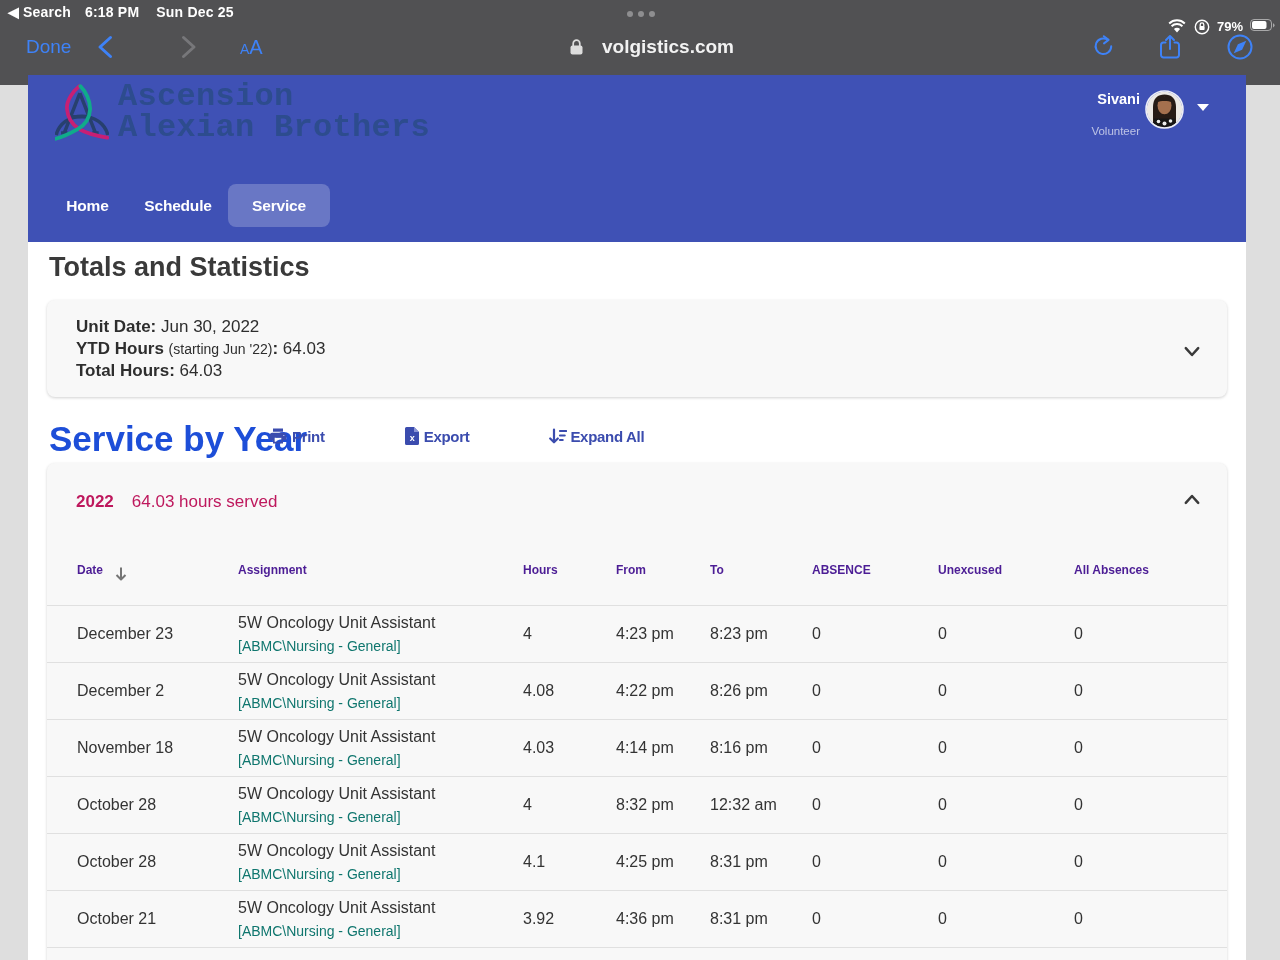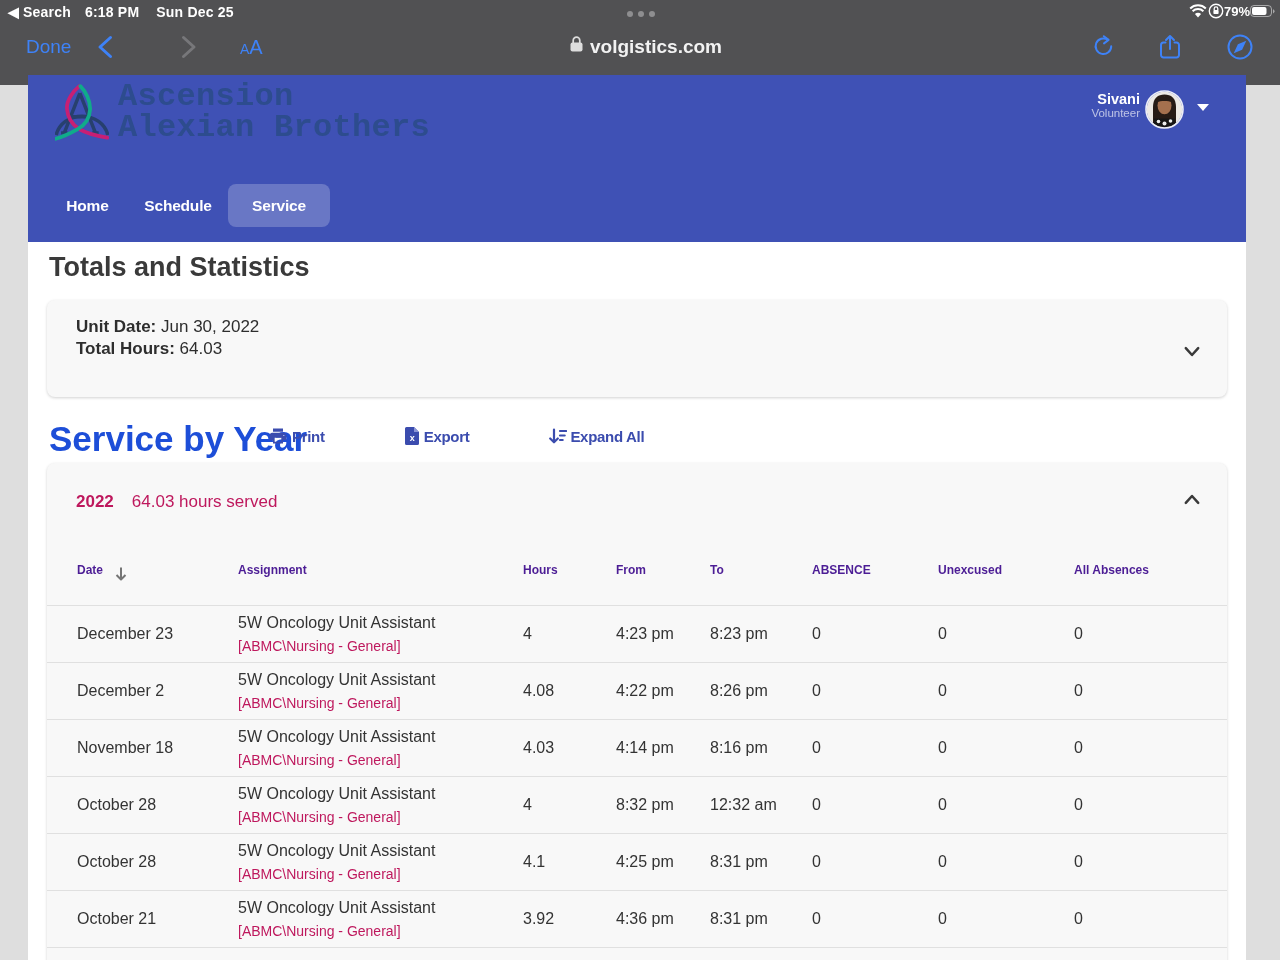--- a/index.html
+++ b/index.html
@@ -3,37 +3,37 @@
 <meta charset="utf-8">
 <style>
 * { margin:0; padding:0; box-sizing:border-box; }
 html,body { width:1280px; height:960px; overflow:hidden; }
 body { font-family:"Liberation Sans",sans-serif; background:#dedede; position:relative; }
 .topbars { position:absolute; top:0; left:0; width:1280px; height:85px; background:#515153; }
 .status { position:absolute; top:0; left:0; width:1280px; height:26px; color:#fff; font-size:14px; }
 .status .left { position:absolute; left:8px; top:4px; display:flex; font-weight:bold; letter-spacing:0.2px; }
 .dots { position:absolute; left:627px; top:11px; display:flex; gap:5px; }
 .dots span { width:6px; height:6px; border-radius:50%; background:#8e8e90; }
-.status .right { position:absolute; right:5px; top:3px; display:flex; align-items:center; font-weight:bold; }
+.status .right { position:absolute; right:5px; top:19px; display:flex; gap:7px; font-weight:bold; }
 .toolbar { position:absolute; top:26px; left:0; width:1280px; height:49px; color:#3e82f7; }
 .done { position:absolute; left:26px; top:10px; font-size:19px; color:#3e82f7; }
 .nav-chev { position:absolute; top:8px; font-size:22px; font-weight:bold; }
 .aa { position:absolute; left:240px; top:10px; color:#3e82f7; }
-.urlbox { position:absolute; left:570px; top:10px; color:#f2f2f2; font-size:19px; font-weight:bold; display:flex; gap:7px; }
+.urlbox { position:absolute; left:570px; top:10px; color:#f2f2f2; font-size:19px; font-weight:bold; display:flex; align-items:center; gap:19px; }
 .tb-ic { position:absolute; top:8px; }
 
 .page { position:absolute; top:75px; left:28px; width:1218px; height:885px; background:#ffffff; overflow:hidden; }
 .hdr { position:absolute; top:0; left:0; width:1218px; height:167px; background:#3f51b5; }
 .logo-txt { position:absolute; left:90px; top:7px; font-family:Liberation Mono, monospace; font-weight:bold; color:#2d4c8e; font-size:32px; line-height:30.5px; letter-spacing:0.3px; }
 .nav { position:absolute; left:0; top:109px; height:43px; }
 .nav-item { position:absolute; top:0; height:43px; line-height:43px; color:#fff; font-size:15.5px; font-weight:bold; letter-spacing:-0.2px; text-align:center; }
 .nav-active { background:rgba(255,255,255,0.22); border-radius:8px; }
 .user { position:absolute; right:78px; top:16px; text-align:right; color:#fff; }
 .user .nm { font-size:14.5px; font-weight:bold;margin-left:16px; }
-.user .rl { font-size:11.5px; color:rgba(255,255,255,0.65); margin-top:0; }
+.user .rl { font-size:11.5px; color:rgba(255,255,255,0.65); margin-top:18px; }
 .caret { position:absolute; left:1169px; top:29px; width:0; height:0; border-left:6.5px solid transparent; border-right:6.5px solid transparent; border-top:7.5px solid #fff; }
 
 .content { position:absolute; top:167px; left:0; width:1218px; }
 h1.title { position:absolute; left:21px; top:10px; font-size:27px; color:#3a3a3a; }
 .card { position:absolute; left:19px; width:1180px; background:#f8f8f8; border-radius:8px; box-shadow:0 1px 3px rgba(0,0,0,0.18); }
 .card1 { top:58px; height:97px; }
 .stats { position:absolute; left:29px; top:16px; font-size:17px; color:#2e2e2e; line-height:21.5px; }
 .stats .sm { font-size:14px; }
 .chev { position:absolute; width:16px; height:16px; }
 .chev svg { display:block; }
@@ -43,21 +43,21 @@
 .card2 { top:221px; height:660px; }
 .yr { position:absolute; left:29px; top:29px; font-size:17px; color:#be185d; }
 .yr b { margin-right:18px; }
 .thead { position:absolute; top:100px; left:0; width:1180px; height:33px; font-size:12px; font-weight:bold; color:#4c1d95; }
 .thead > span, .trow > span, .trow > .asgn { position:absolute; white-space:nowrap; }
 .trow { position:absolute; left:0; width:1180px; height:57px; border-top:1px solid #e0e0e0; font-size:16px; color:#333; }
 .trow > span { top:50%; transform:translateY(-50%); }
 .trow > .asgn { top:50%; transform:translateY(-50%); }
 .asgn { line-height:23.5px; }
 .asgn .sub { display:block; }
-.asgn .sub { font-size:14px; color:#be185d; }
+.asgn .sub { font-size:14px; color:#0f766e; }
 .c-date { left:30px; }
 .c-asgn { left:191px; }
 .c-hours { left:476px; }
 .c-from { left:569px; }
 .c-to { left:663px; }
 .c-a1 { left:765px; }
 .c-a2 { left:891px; }
 .c-a3 { left:1027px; }
 </style>
 </head>
@@ -157,20 +157,21 @@
       </g>
       <circle cx="19.5" cy="19.5" r="18.5" stroke="rgba(255,255,255,0.9)" stroke-width="1.6" fill="none"></circle>
     </svg>
     <div class="caret"></div>
   </div>
   <div class="content">
     <h1 class="title">Totals and Statistics</h1>
     <div class="card card1">
       <div class="stats">
         <div><b>Unit Date:</b> Jun 30, 2022</div>
+        <div><b>YTD Hours</b> <span class="sm">(starting Jun '22)</span><b>:</b> 64.03</div>
         <div><b>Total Hours:</b> 64.03</div>
       </div>
       <div class="chev" style="left:1137px; top:44px;">
           <svg width="16" height="16" viewBox="0 0 16 16">
             <path d="M1.8 4.2 L8 11 L14.2 4.2" stroke="#3a3a3a" stroke-width="2.5" fill="none" stroke-linecap="round" stroke-linejoin="round"></path>
           </svg>
         </div>
     </div>
     <h2 class="title2">Service by Year</h2>
     <div class="btns">

